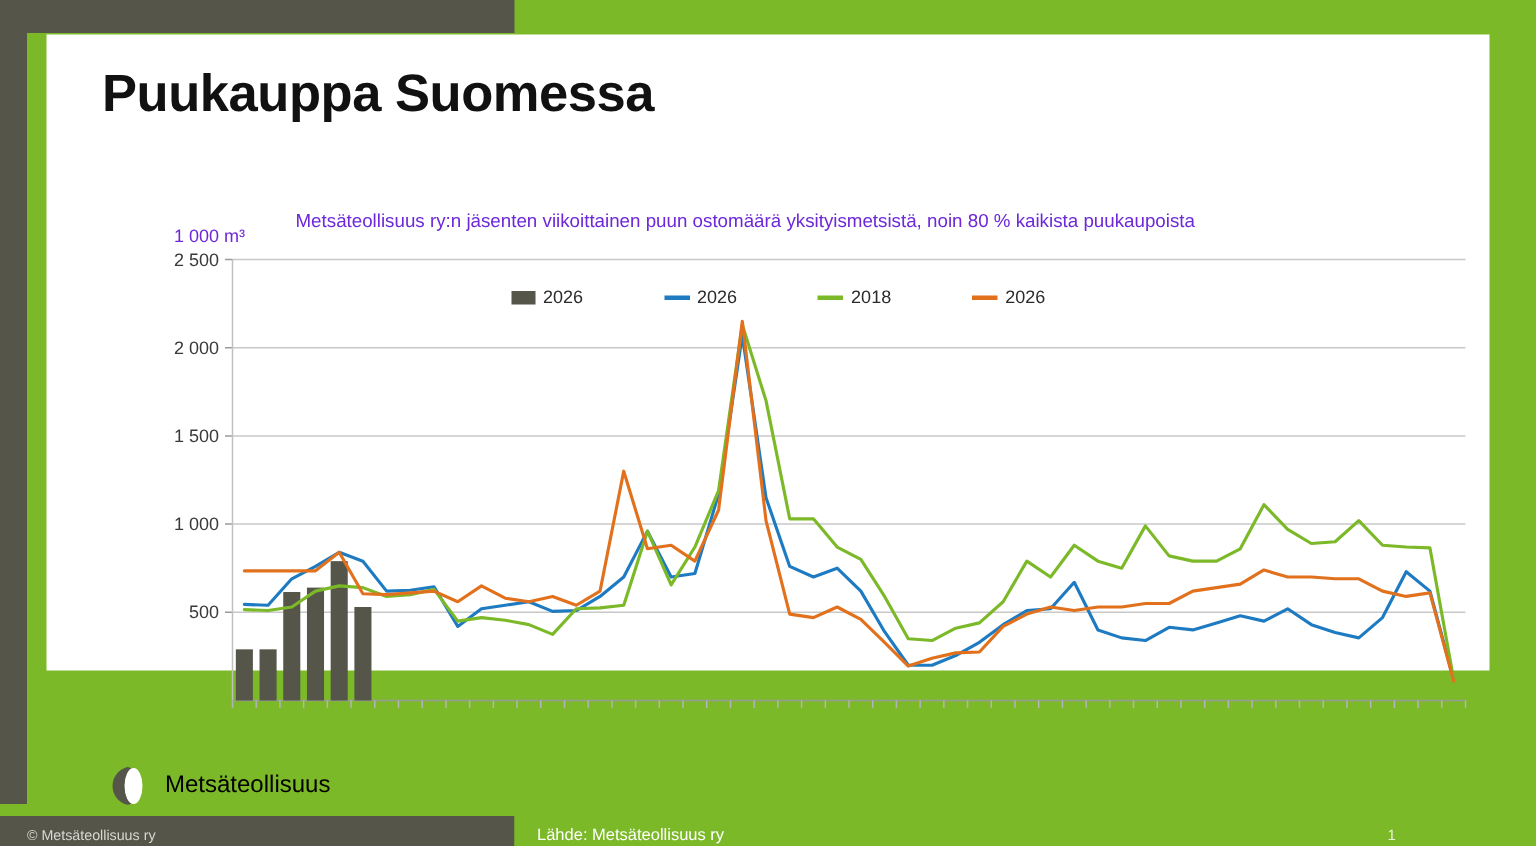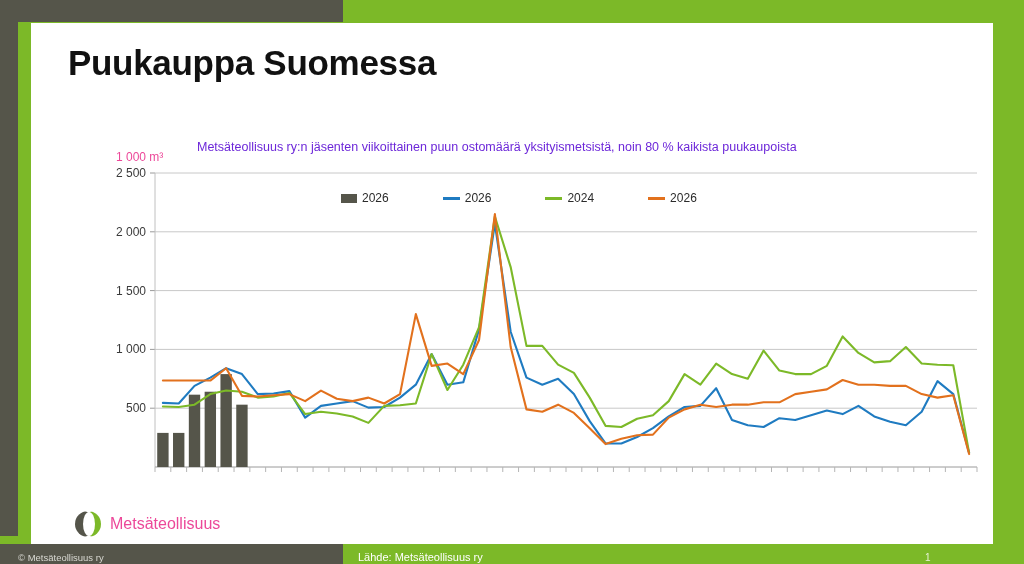--- a/index.html
+++ b/index.html
@@ -5,32 +5,32 @@
   html,body{margin:0;padding:0;}
   body{
     width:1024px;height:564px;overflow:hidden;
     font-family:"Liberation Sans", sans-serif;
     background:#ffffff;
   }
   .slide{position:relative;width:1024px;height:564px;background:#7cb928;}
   .topbar-dark{position:absolute;left:0;top:0;width:343px;height:22px;background:#55554a;}
   .leftbar-dark{position:absolute;left:0;top:0;width:18px;height:536px;background:#55554a;}
   .card{
-    position:absolute;left:31px;top:23px;width:962px;height:540px;background:#ffffff;
+    position:absolute;left:31px;top:23px;width:962px;height:424px;background:#ffffff;
   }
   .title{
     position:absolute;left:37px;top:20px;
     font-size:35px;font-weight:bold;color:#111111;letter-spacing:-0.3px;
   }
   .subtitle{
     position:absolute;left:166px;top:117px;width:760px;
     font-size:12.5px;color:#6d28d9;white-space:nowrap;
   }
   .unit{
-    position:absolute;left:85px;top:127px;font-size:12px;color:#ec4899;
+    position:absolute;left:85px;top:127px;font-size:12px;color:#6d28d9;
   }
   .plot{
     position:absolute;left:74px;top:120px;width:880px;height:330px;
   }
   .chart-svg{display:block;}
   .ylab{font-size:12px;fill:#3a3a3a;}
   .xlab{font-size:10.5px;fill:#3a3a3a;}
   .legend{
     position:absolute;left:310px;top:168px;display:flex;gap:54px;
     font-size:12px;color:#2b2b2b;
@@ -47,21 +47,21 @@
     background:#55554a;clip-path:ellipse(50% 50% at 28% 50%);
   }
   .logo-mark .half-r{
     position:absolute;left:0;top:0;width:26px;height:26px;border-radius:50%;
     background:#7cb928;clip-path:ellipse(38% 50% at 72% 50%);
   }
   .logo-mark .notch{
     position:absolute;left:8px;top:1px;width:12px;height:24px;border-radius:50%;
     background:#ffffff;
   }
-  .logo-text{font-size:16px;color:#ec4899;}
+  .logo-text{font-size:16px;color:#000000;}
   .footer{position:absolute;left:0;top:544px;width:919px;height:28px;text-decoration:underline;}
   .footer-dark{position:absolute;left:0;top:0;width:343px;height:28px;background:#55554a;}
   .footer-green{position:absolute;left:343px;top:0;width:681px;height:28px;background:#7cb928;}
   .footer-copy{position:absolute;left:18px;top:8px;font-size:9.5px;color:#d8d8d2;}
   .footer-source{position:absolute;left:358px;top:7px;font-size:11px;color:#ffffff;}
   .footer-page{position:absolute;left:925px;top:8px;font-size:10px;color:#e7f2d6;}
 </style>
 </head>
 <body>
 
@@ -216,21 +216,21 @@
       <div class="leg-item">
         <span class="leg-swatch-bar"></span>
         <span>2026</span>
       </div>
       <div class="leg-item">
         <span class="leg-swatch-line" style="background:#1f7bc1"></span>
         <span>2026</span>
       </div>
       <div class="leg-item">
         <span class="leg-swatch-line" style="background:#7cb928"></span>
-        <span>2024</span>
+        <span>2018</span>
       </div>
       <div class="leg-item">
         <span class="leg-swatch-line" style="background:#e2711d"></span>
         <span>2026</span>
       </div>
     </div>
 
     <div class="logo">
       <span class="logo-mark">
         <span class="half-l"></span>

